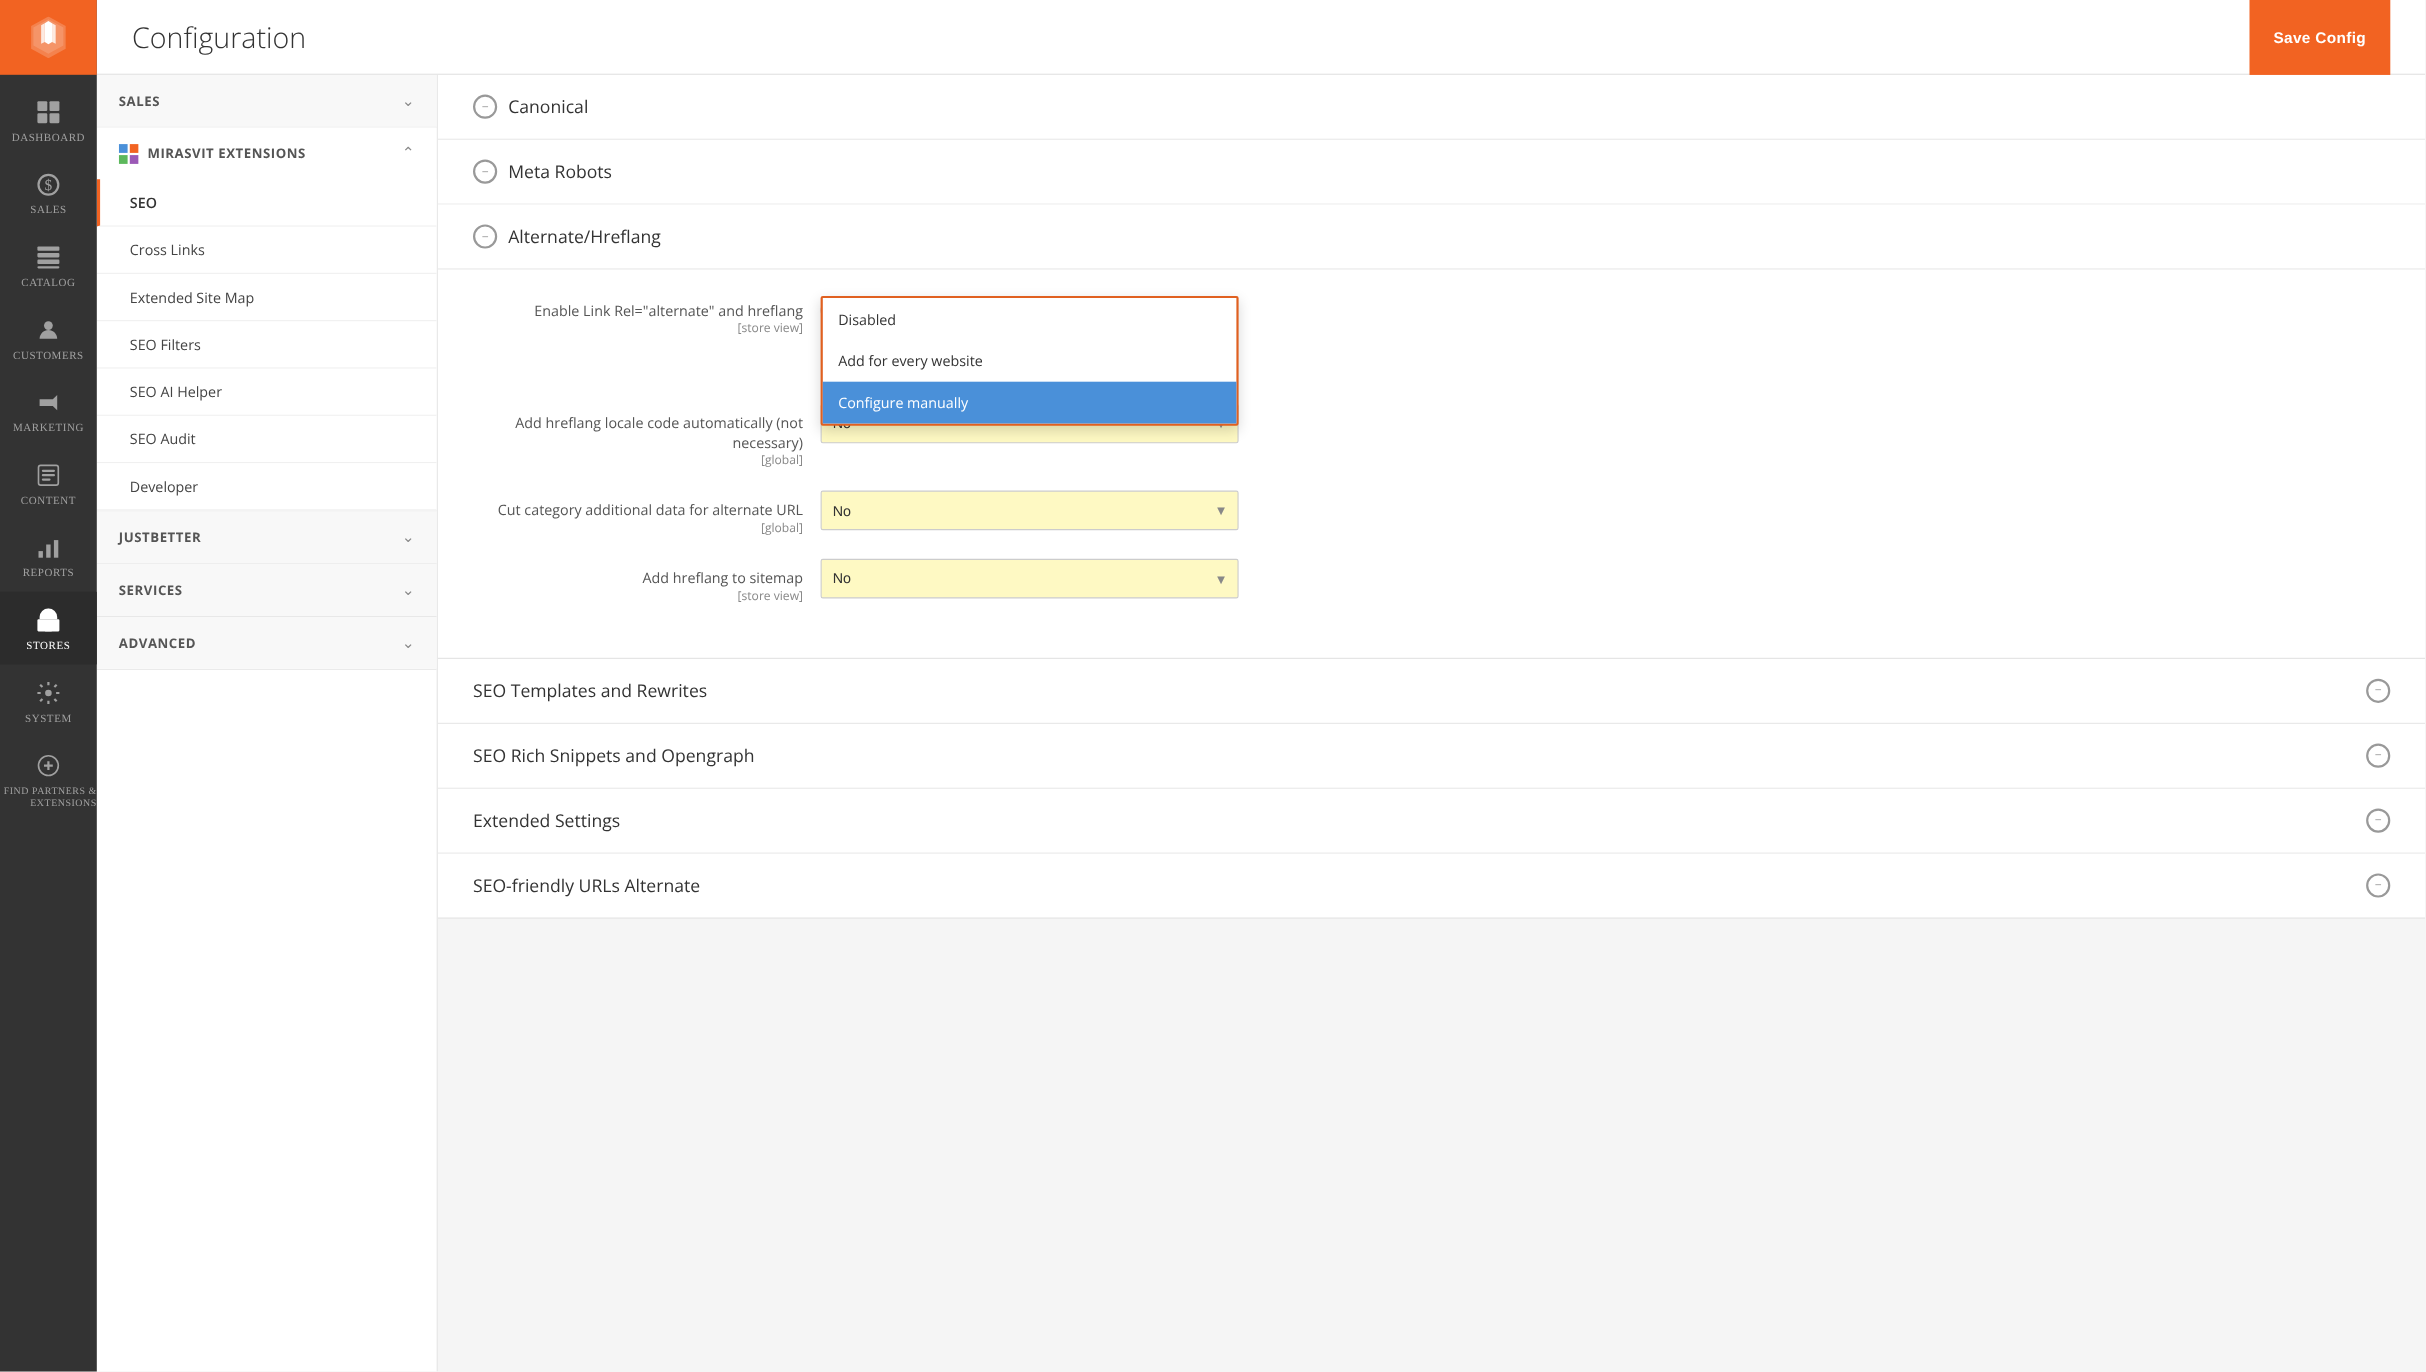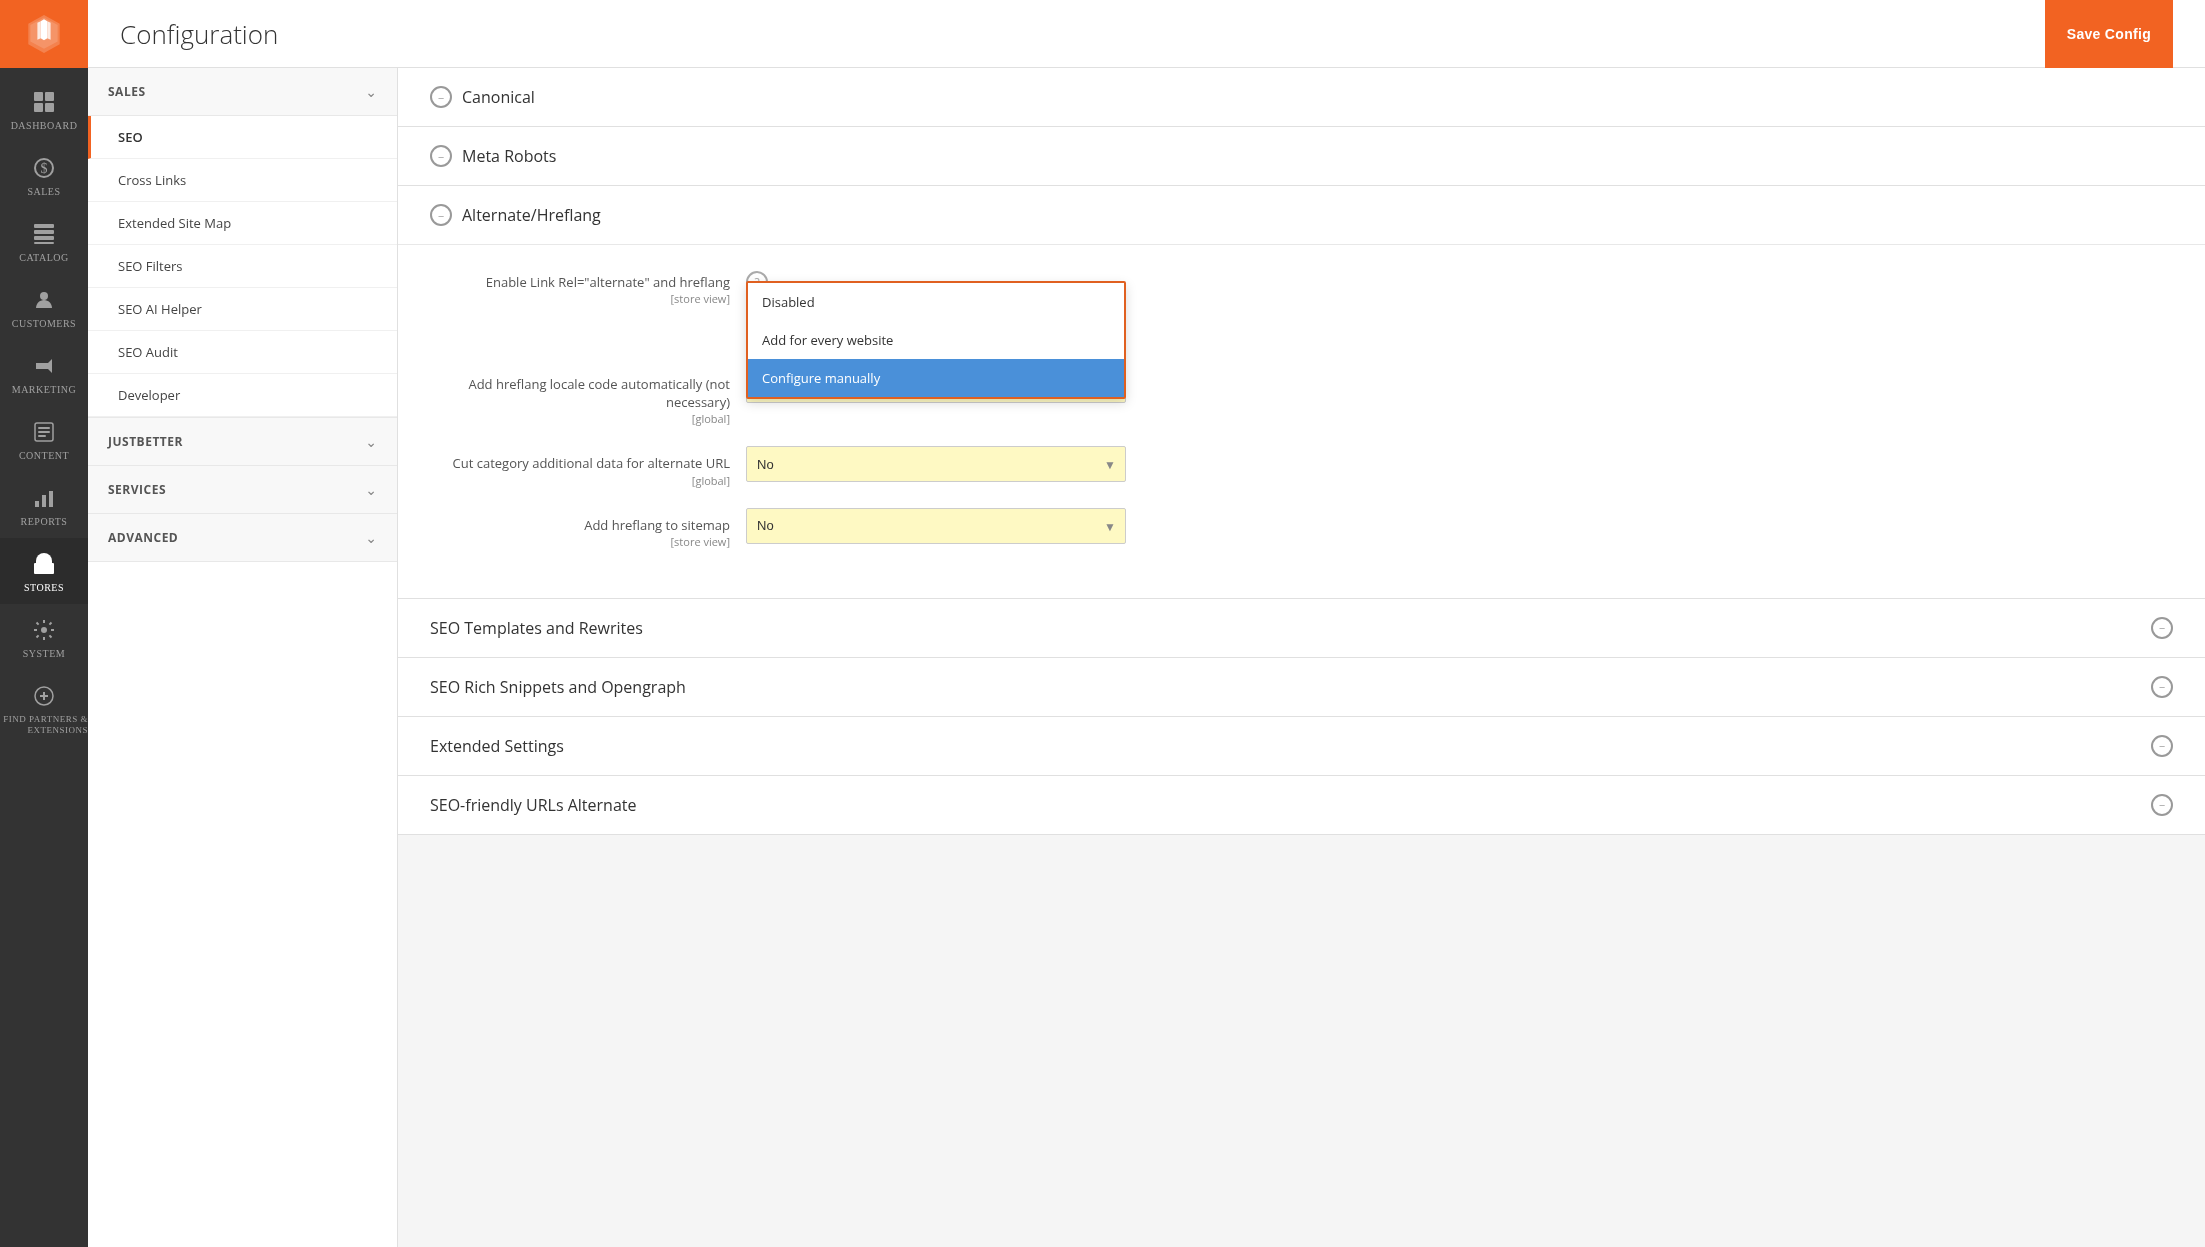--- a/index.html
+++ b/index.html
@@ -276,21 +276,21 @@
       font-size: 12px;
       color: #aaa;
       margin-top: 6px;
       cursor: pointer;
       flex-shrink: 0;
     }
 
     
     .dropdown-overlay {
       position: absolute;
-      top: 16px;
+      top: 4px;
       left: 0;
       width: 380px;
       background: #fff;
       border: 2px solid #e06020;
       border-radius: 2px;
       z-index: 100;
       box-shadow: 0 4px 12px rgba(0,0,0,0.15);
     }
     .dropdown-option {
       padding: 10px 14px;
@@ -433,20 +433,32 @@
     <div class="left-panel">
 
       <div class="menu-section">
         <div class="menu-section-header">
           <span class="menu-section-title">SALES</span>
           <span class="chevron">⌄</span>
         </div>
       </div>
 
       <div class="menu-section">
+        <div class="menu-section-header" style="background:#fff;">
+          <div class="mirasvit-header">
+            <svg class="mirasvit-icon" viewBox="0 0 18 18" xmlns="http://www.w3.org/2000/svg">
+              <rect x="0" y="0" width="8" height="8" fill="#4a90d9"></rect>
+              <rect x="10" y="0" width="8" height="8" fill="#f26322"></rect>
+              <rect x="0" y="10" width="8" height="8" fill="#5cb85c"></rect>
+              <rect x="10" y="10" width="8" height="8" fill="#9b59b6"></rect>
+            </svg>
+            <span class="menu-section-title">MIRASVIT EXTENSIONS</span>
+          </div>
+          <span class="chevron">⌃</span>
+        </div>
         <div class="menu-section-items">
           <div class="menu-item active">
             <span>SEO</span>
           </div>
           <div class="menu-item">
             <span>Cross Links</span>
           </div>
           <div class="menu-item">
             <span>Extended Site Map</span>
           </div>

